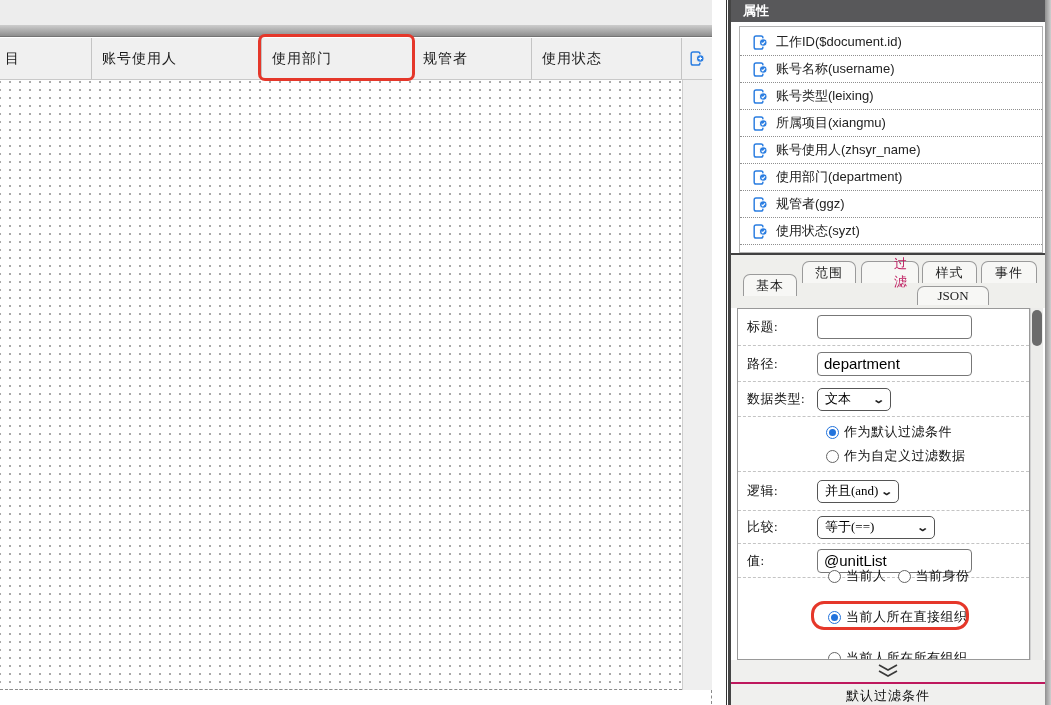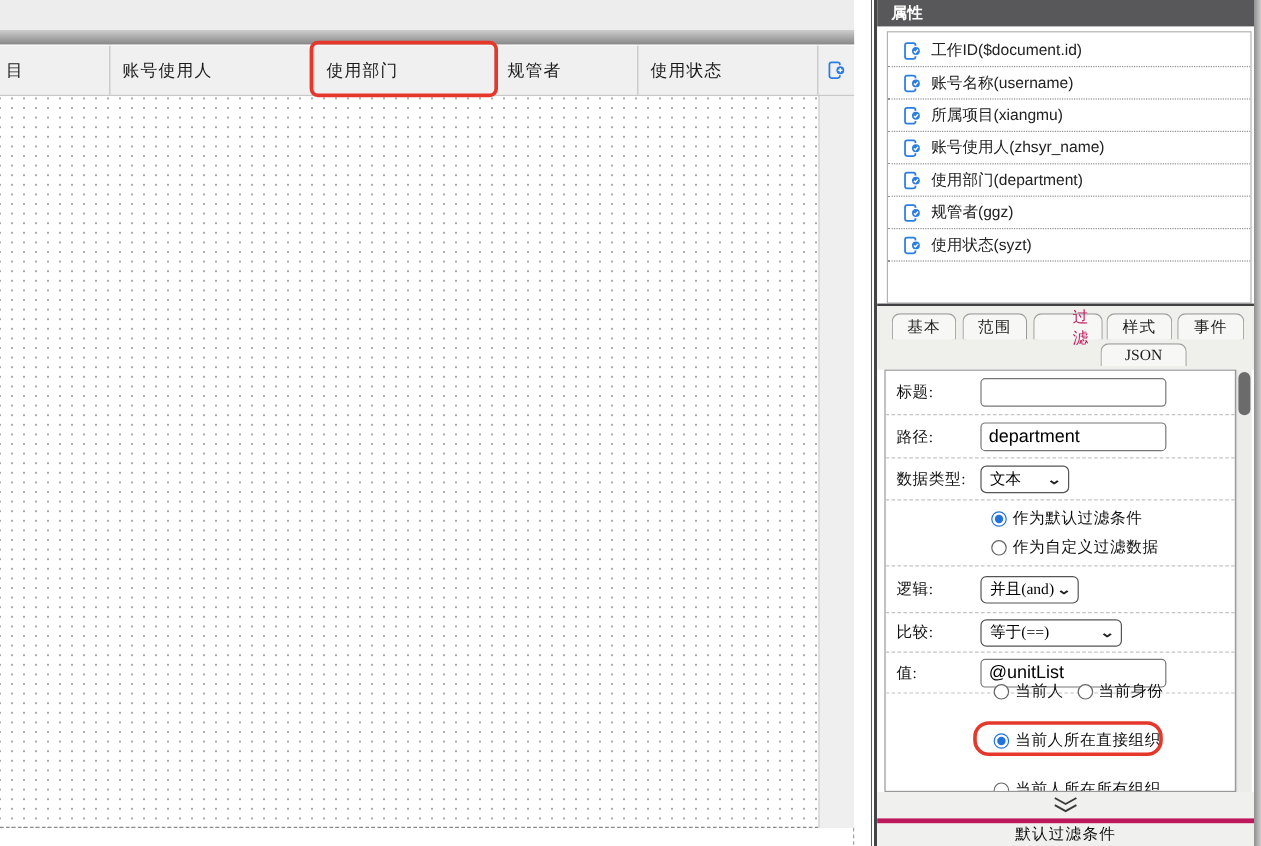--- a/index.html
+++ b/index.html
@@ -79,21 +79,21 @@
     font-family:"Liberation Serif", serif; letter-spacing:0.5px; }
 
   #form-scrollbar { position:absolute; left:299px; top:308px; width:13px; height:352px;
     background:#ececea; border-left:1px solid #d0d0d0; }
   #form-scroll-thumb { position:absolute; left:1px; top:2px; width:10px; height:36px;
     background:#6b6b6b; border-radius:5px; }
 
   #chevron-bar { position:absolute; left:0; top:660px; width:314px; height:22px;
     background:#f0f0ee; display:flex; align-items:center; justify-content:center; cursor:pointer; }
   #bottom-bar { position:absolute; left:0; top:682px; width:314px; height:23px;
-    background:#f0f0ee; border-top:4px solid #be185d; display:flex; align-items:flex-start;
+    background:#f0f0ee; border-top:2px solid #be185d; display:flex; align-items:flex-end;
     justify-content:center; font-size:13px; color:#111;
     font-family:"Liberation Serif", serif; letter-spacing:1px; cursor:pointer; }
 </style>
 </head>
 <body>
 
 <div class="abs" id="top-band"></div>
 <div class="abs" id="grad-band"></div>
 
 <div class="abs" id="table-header">
@@ -153,20 +153,28 @@
           <path d="M13.2 11.2 l1.7 1.7 l3-3.6" stroke="#fff" stroke-width="1.6" fill="none"></path>
         </svg>
       <span>账号名称(username)</span>
     </div>
     <div class="field-item">
       <svg class="ficon" viewBox="0 0 22 22">
           <rect x="3" y="2" width="12" height="18" rx="2.5" fill="none" stroke="#2a7de1" stroke-width="2"></rect>
           <circle cx="15.5" cy="11" r="5.2" fill="#2a7de1" stroke="#fff" stroke-width="1.4"></circle>
           <path d="M13.2 11.2 l1.7 1.7 l3-3.6" stroke="#fff" stroke-width="1.6" fill="none"></path>
         </svg>
+      <span>账号类型(leixing)</span>
+    </div>
+    <div class="field-item">
+      <svg class="ficon" viewBox="0 0 22 22">
+          <rect x="3" y="2" width="12" height="18" rx="2.5" fill="none" stroke="#2a7de1" stroke-width="2"></rect>
+          <circle cx="15.5" cy="11" r="5.2" fill="#2a7de1" stroke="#fff" stroke-width="1.4"></circle>
+          <path d="M13.2 11.2 l1.7 1.7 l3-3.6" stroke="#fff" stroke-width="1.6" fill="none"></path>
+        </svg>
       <span>所属项目(xiangmu)</span>
     </div>
     <div class="field-item">
       <svg class="ficon" viewBox="0 0 22 22">
           <rect x="3" y="2" width="12" height="18" rx="2.5" fill="none" stroke="#2a7de1" stroke-width="2"></rect>
           <circle cx="15.5" cy="11" r="5.2" fill="#2a7de1" stroke="#fff" stroke-width="1.4"></circle>
           <path d="M13.2 11.2 l1.7 1.7 l3-3.6" stroke="#fff" stroke-width="1.6" fill="none"></path>
         </svg>
       <span>账号使用人(zhsyr_name)</span>
     </div>
@@ -190,21 +198,21 @@
       <svg class="ficon" viewBox="0 0 22 22">
           <rect x="3" y="2" width="12" height="18" rx="2.5" fill="none" stroke="#2a7de1" stroke-width="2"></rect>
           <circle cx="15.5" cy="11" r="5.2" fill="#2a7de1" stroke="#fff" stroke-width="1.4"></circle>
           <path d="M13.2 11.2 l1.7 1.7 l3-3.6" stroke="#fff" stroke-width="1.6" fill="none"></path>
         </svg>
       <span>使用状态(syzt)</span>
     </div>
   </div>
 
   <div id="tab-area">
-    <div class="tab" style="left:12px;  top:6px; width:54px;">
+    <div class="tab" style="left:12px;  top:19px; width:54px;">
         <span>基本</span>
       </div>
     <div class="tab" style="left:71px;  top:6px; width:54px;">
         <span>范围</span>
       </div>
     <div class="tab active" style="left:130px; top:6px; width:58px;">
         <span>过滤</span>
       </div>
     <div class="tab" style="left:191px; top:6px; width:55px;">
         <span>样式</span>

